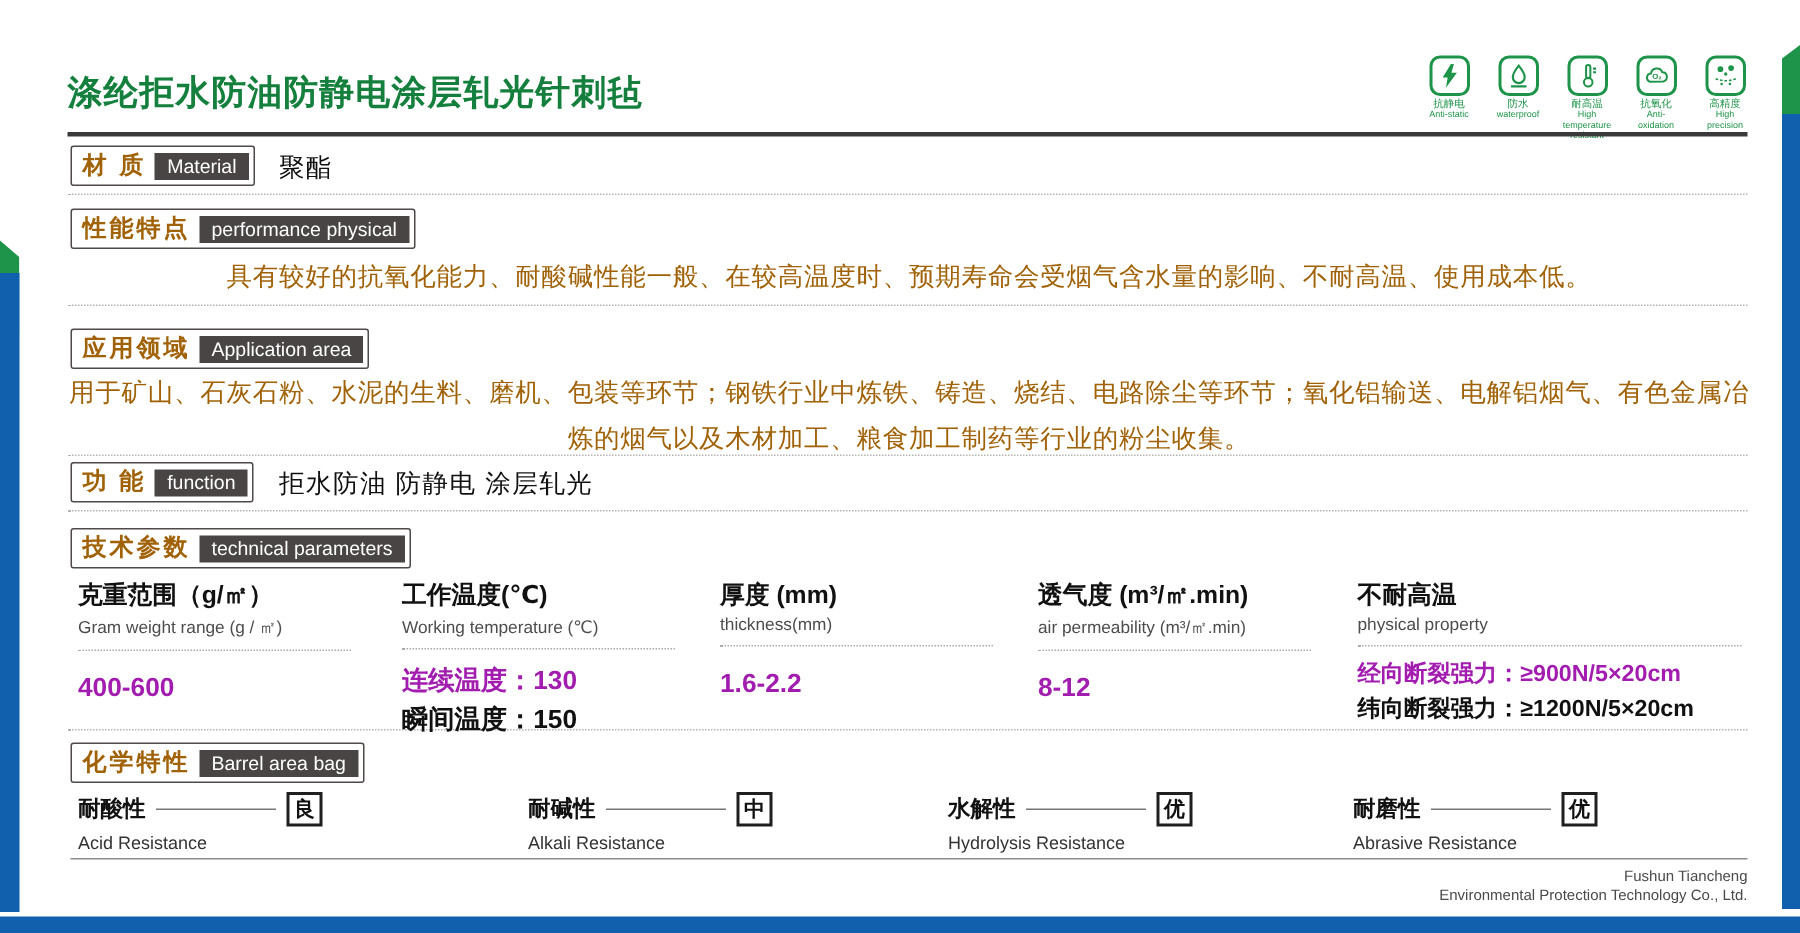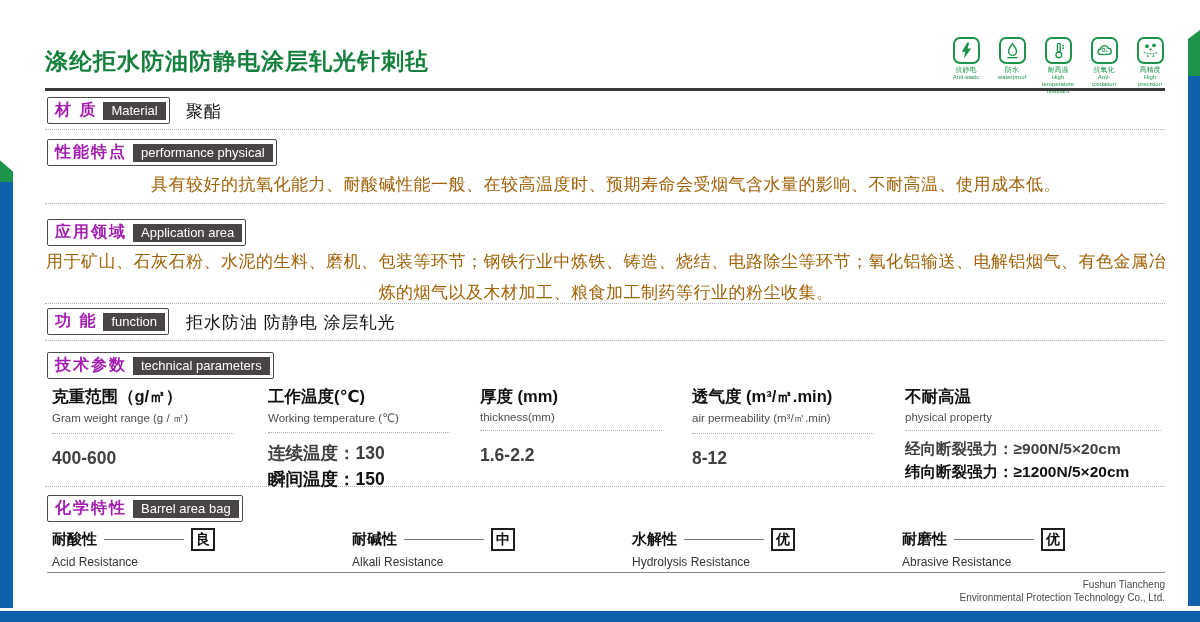--- a/index.html
+++ b/index.html
@@ -28,30 +28,30 @@
   .icon-cn { font-size:7px; color:#1d9449; margin-top:2px; line-height:8px; }
   .icon-en { font-size:6px; color:#1d9449; line-height:7px; }
   
   .rule-dark { position:absolute; left:45px; width:1120px; height:3px; background:#3a3a3a; }
   .rule-dot  { position:absolute; left:45px; width:1120px; border-top:1px dotted #b3b3b3; }
   .rule-thin { position:absolute; left:47px; width:1118px; border-top:1px solid #8a8a8a; }
   
   .seclabel { position:absolute; display:inline-flex; align-items:center; gap:6px;
               border:1px solid #4f4a49; background:#fff; padding:2px 3px 2px 7px; border-radius:2px;
               box-shadow:0 0 0 1px #fff inset; }
-  .seclabel .cn { font-weight:bold; font-size:16px; color:#a21caf; letter-spacing:2px; white-space:nowrap; }
+  .seclabel .cn { font-weight:bold; font-size:16px; color:#a16207; letter-spacing:2px; white-space:nowrap; }
   .seclabel .en { background:#4a4545; color:#fff; font-size:13px; padding:1px 8px 2px; white-space:nowrap;text-align:center; }
   .inline-value { position:absolute; font-size:17px; font-weight:normal; color:#111; letter-spacing:1px; }
   .para { position:absolute; left:45px; width:1122px; font-size:17px; color:#a16207; line-height:30px; letter-spacing:0.5px;text-align:center; }
   
   .tcol { position:absolute; top:386px; }
   .tcol .tcn { font-weight:bold; font-size:16.5px; color:#111; white-space:nowrap; }
   .tcol .ten { font-size:11.5px; color:#4d4d4d; margin-top:3px; white-space:nowrap; }
   .tcol .tdots { border-top:1px dotted #aaa; margin-top:7px; }
-  .tcol .tval { font-weight:bold; font-size:17.5px; color:#404040; margin-top:14px; white-space:nowrap; }
+  .tcol .tval { font-weight:bold; font-size:17.5px; color:#a21caf; margin-top:14px; white-space:nowrap; }
   .tcol .tval2 { font-weight:bold; font-size:17.5px; color:#111; margin-top:2px; white-space:nowrap; }
   .tcol.narrow .tdots { width:182px; }
   .tcol.wide .tdots { width:256px; }
   .tcol.wide .tval, .tcol.wide .tval2 { font-size:15.5px; }
   
   .chem-item { position:absolute; top:528px; }
   .chem-top { display:flex; align-items:center; }
   .chem-name { font-weight:bold; font-size:15px; color:#111; white-space:nowrap; }
   .chem-line { width:80px; height:1px; background:#777; margin:0 7px; }
   .chem-box { border:2px solid #1f1f1f; font-weight:bold; font-size:14px; color:#111;

